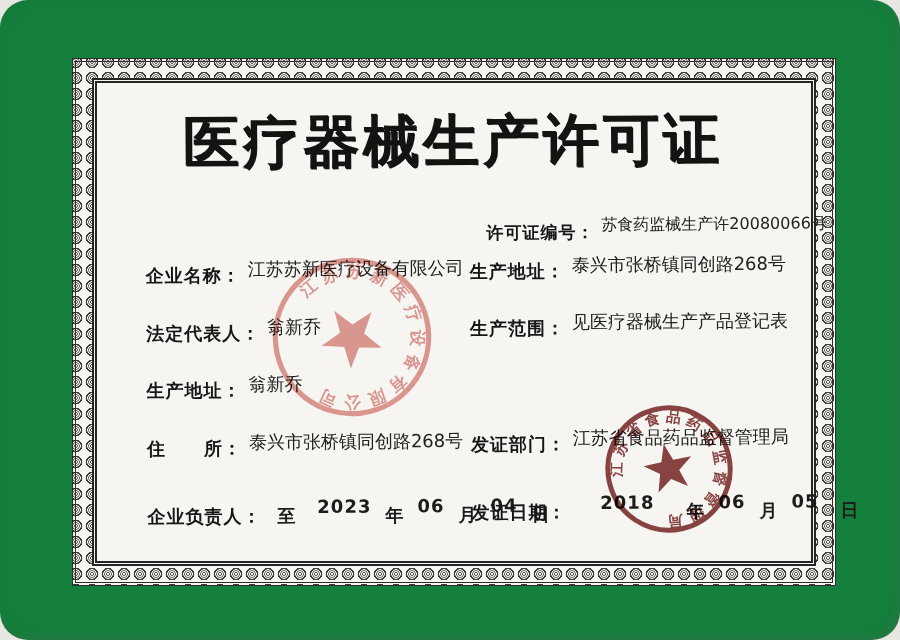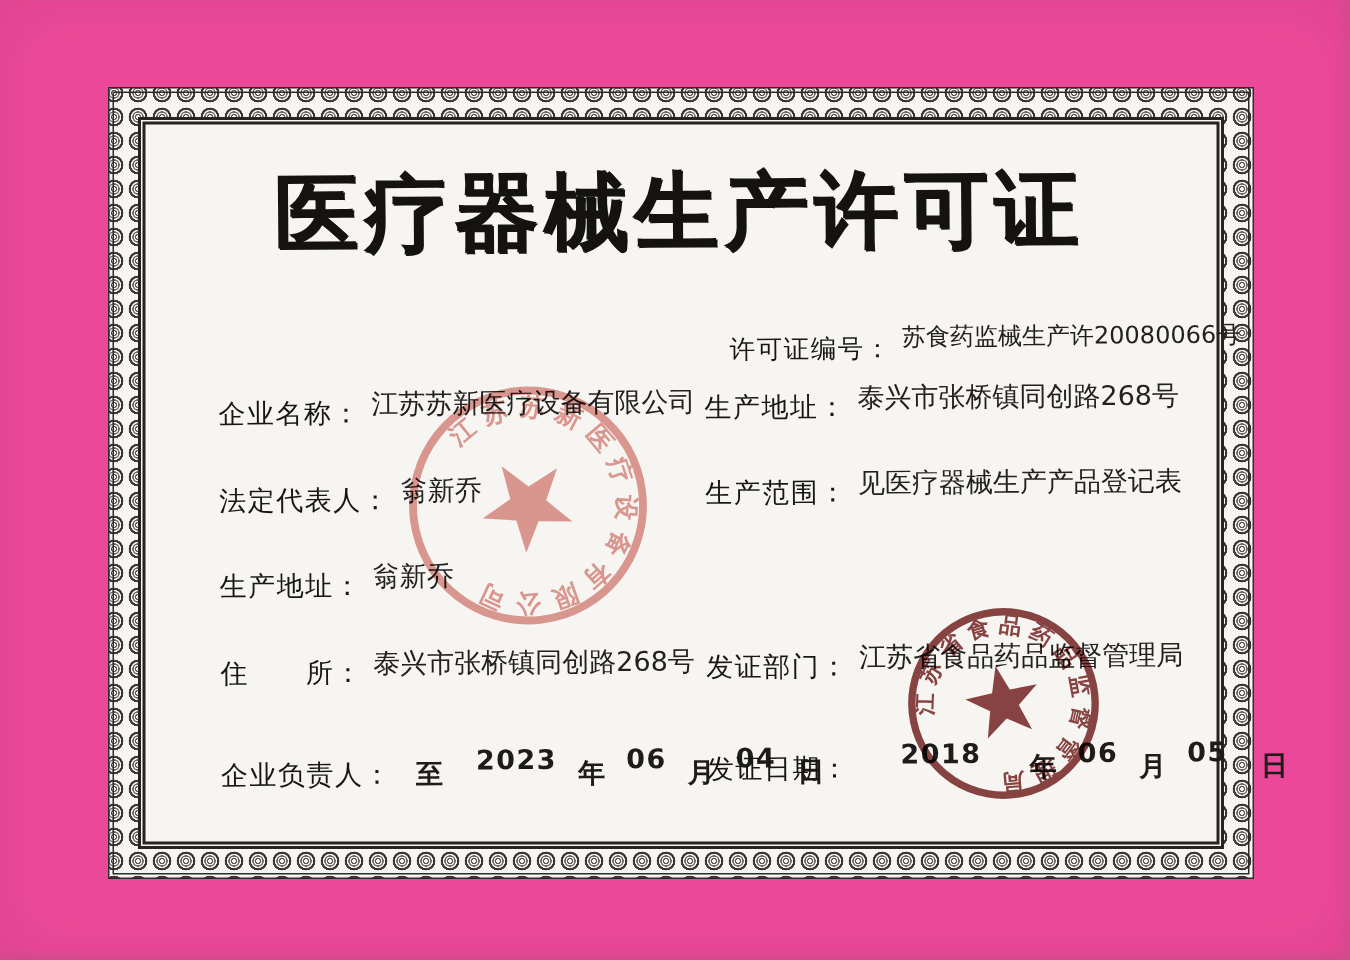--- a/index.html
+++ b/index.html
@@ -3,22 +3,23 @@
 <meta charset="utf-8">
 <style>
   html,body{margin:0;padding:0;}
   body{
     width:900px;height:640px;
     font-family:"DejaVu Sans","Liberation Sans",sans-serif;
     background:#e8e6e2;
   }
   #page{
     position:relative;width:900px;height:640px;overflow:hidden;
-    background:#ec4899;
+    background:#15803d;
     box-shadow:inset 0 0 50px rgba(0,0,0,.05), inset -3px -3px 8px rgba(110,110,110,.18);
+    border-radius:28px;
   }
   
   .frame{
     position:absolute;left:72px;top:58px;width:764px;height:528px;
     box-sizing:border-box;
     border:4px double #2e2d2b;
     background-color:#f6f5f2;
     background-image:radial-gradient(circle,
       #f6f5f2 0 1.1px,
       #55524e 1.3px 1.9px,
@@ -43,21 +44,21 @@
   }
   .title{
     position:absolute;left:72px;top:104px;width:764px;
     text-align:center;
     font-size:56px;font-weight:900;letter-spacing:4px;
     color:#141312;
     text-shadow:1px 1px 0 #141312;
     white-space:nowrap;
   }
   .row{position:absolute;white-space:nowrap;font-size:18px;}
-  .lbl{font-weight:400;color:#17161.5;color:#171615;letter-spacing:1px;}
+  .lbl{font-weight:700;color:#17161.5;color:#171615;letter-spacing:1px;}
   .val{font-weight:400;color:#22211f;margin-left:7px;position:relative;top:-6px;}
   .row-license{font-size:17px;}
   .row-license .val{top:-8px;font-size:16px;}
   .num{position:relative;top:-9px;font-weight:700;margin:0 6px;letter-spacing:1px;}
   .unit{font-weight:700;margin:0 8px;}
   .prefix{font-weight:700;margin-left:16px;}
   .footer{
     position:absolute;left:72px;top:592px;width:764px;
     text-align:center;font-size:19px;font-weight:700;color:#201f1d;
     letter-spacing:2px;white-space:nowrap;

